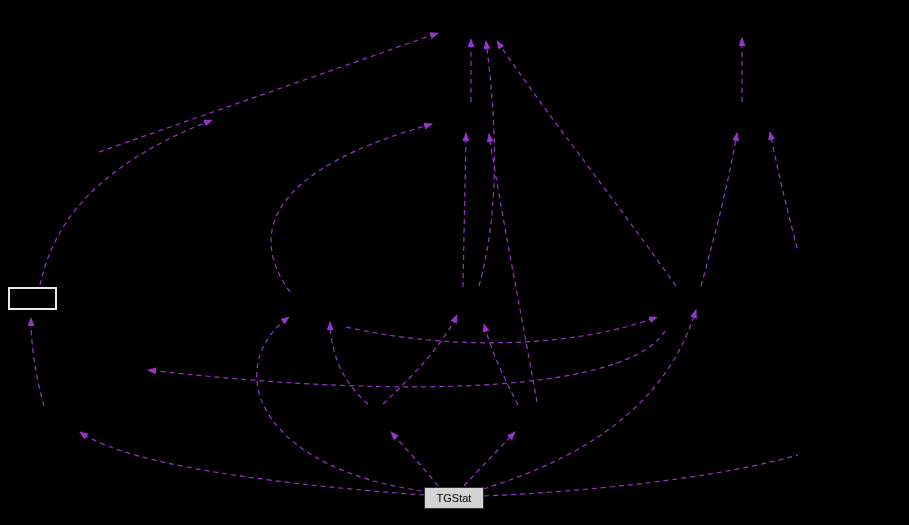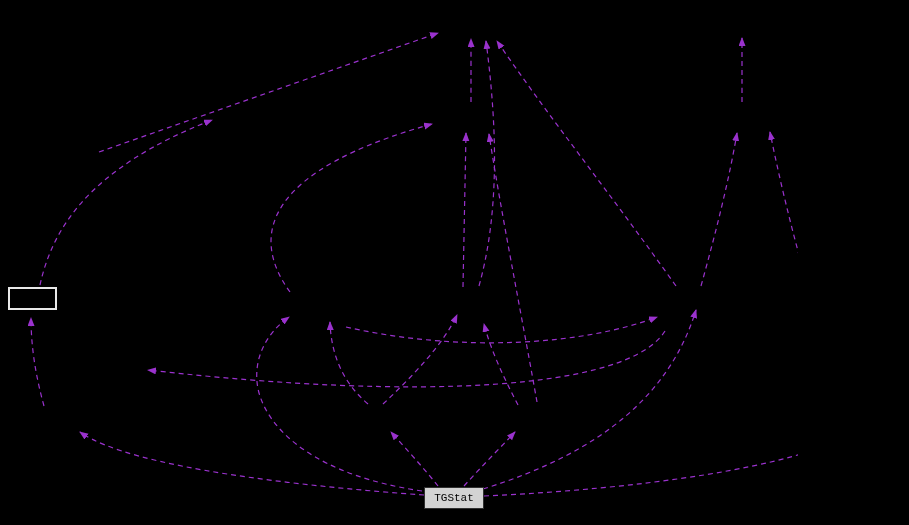--- a/index.html
+++ b/index.html
@@ -6,21 +6,21 @@
     margin: 0;
     padding: 0;
     background: #000;
   }
   .stage {
     position: relative;
     width: 798px;
     height: 525px;
     background: var(--bg, #000000);
     overflow: hidden;
-    font-family: Liberation Mono, monospace;
+    font-family: Liberation Sans, sans-serif;
   }
   svg.edges {
     position: absolute;
     left: 0;
     top: 0;
     width: 909px;
     height: 525px;
     display: block;
   }
   svg.edges path.edge {

